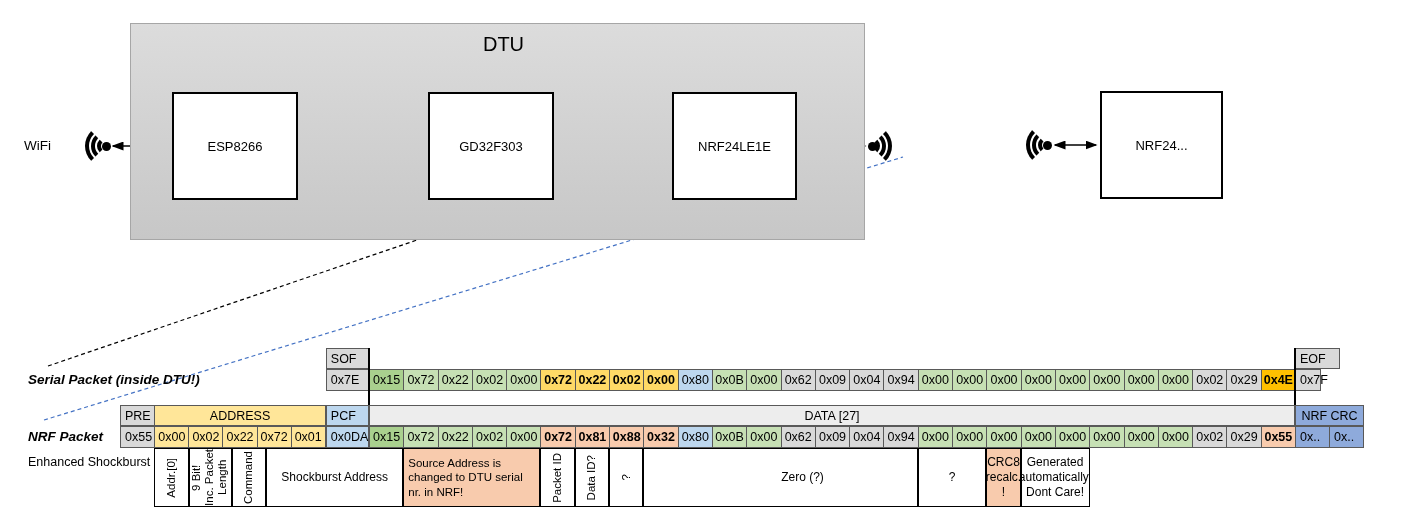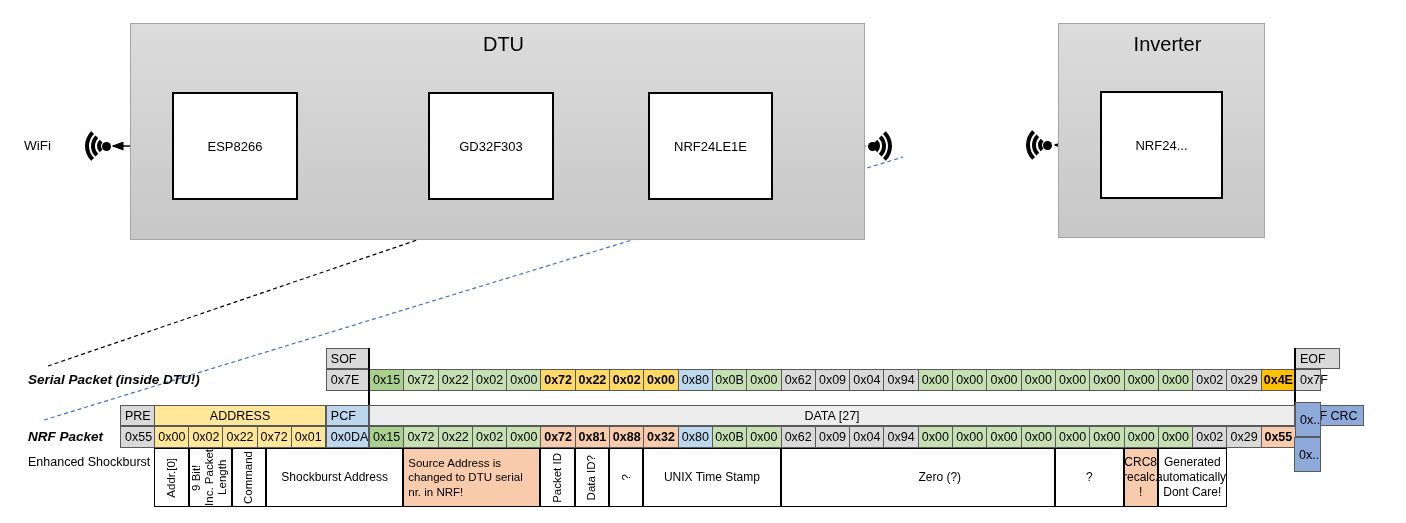--- a/index.html
+++ b/index.html
@@ -63,26 +63,23 @@
     <line x1="48" y1="366" x2="622" y2="170" stroke="#000" stroke-width="1.2" stroke-dasharray="4 3"></line>
     <line x1="44" y1="420" x2="903" y2="157" stroke="#4472C4" stroke-width="1.2" stroke-dasharray="4 3"></line>
   </svg>
 
   
   <div class="bigbox" style="left:130px;top:23px;width:735px;height:217px;">
     <div class="title">DTU</div>
   </div>
   <div class="chip" style="left:172px;top:92px;width:126px;height:108px;">ESP8266</div>
   <div class="chip" style="left:428px;top:92px;width:126px;height:108px;">GD32F303</div>
-  <div class="chip" style="left:648px;top:92px;width:125px;height:108px;">NRF24LE1E</div>
-
-  
-  <div class="bigbox" style="left:1058px;top:23px;width:207px;height:215px;">
-    <div class="title">Inverter</div>
-  </div>
+  <div class="chip" style="left:672px;top:92px;width:125px;height:108px;">NRF24LE1E</div>
+
+  
   <div class="chip" style="left:1100px;top:91px;width:123px;height:108px;">NRF24...</div>
 
   
   <div class="wifi-label" style="left:24px;top:138px;">WiFi</div>
 
   <span>
     <span class="wdot" style="left:101.5px;top:141.5px;"></span>
     <span class="warc l" style="left:97px;top:137px;width:18px;height:18px;"></span>
     <span class="warc l" style="left:91px;top:131px;width:30px;height:30px;"></span>
     <span class="warc l" style="left:85px;top:125px;width:42px;height:42px;"></span>
@@ -187,40 +184,39 @@
       <div class="bcell" style="flex: 0 0 35.3px; background: rgb(198, 224, 180);">0x00</div>
       <div class="bcell" style="flex: 0 0 35.3px; background: rgb(198, 224, 180);">0x00</div>
       <div class="bcell" style="flex: 0 0 35.3px; background: rgb(198, 224, 180);">0x00</div>
       <div class="bcell" style="flex: 0 0 35.3px; background: rgb(198, 224, 180);">0x00</div>
       <div class="bcell" style="flex: 0 0 35.3px; background: rgb(217, 217, 217);">0x02</div>
       <div class="bcell" style="flex: 0 0 35.3px; background: rgb(217, 217, 217);">0x29</div>
       <div class="bcell" style="flex: 0 0 35.3px; background: rgb(248, 203, 173); font-weight: bold;">0x55</div>
     </div>
 
   <div class="hcell center" style="left: 1295px; top: 405px; width: 69px; height: 21px; background: rgb(142, 170, 219);">NRF CRC</div>
-  <div class="byte-row" id="nrf-crc-values" style="left:1295px;top:402px;flex-direction:column;">
+  <div class="byte-row" id="nrf-crc-values" style="left:1295px;top:426px;">
       <div class="bcell" style="flex: 0 0 35px; background: rgb(142, 170, 219); justify-content: flex-start; padding-left: 4px;">0x..</div>
       <div class="bcell" style="flex: 0 0 35px; background: rgb(142, 170, 219); justify-content: flex-start; padding-left: 4px;">0x..</div>
     </div>
 
   
   <div class="ann-row" id="annotations-row" style="left:154.3px;top:448px;height:59px;">
       <div class="acell" style="flex: 0 0 34.3px;"><span class="vtext">Addr.[0]</span></div>
       <div class="acell" style="flex: 0 0 43.2px;"><span class="vtext">9 Bit!
 Inc. Packet
 Length</span></div>
       <div class="acell" style="flex: 0 0 34.3px;"><span class="vtext">Command</span></div>
       <div class="acell" style="flex: 0 0 137.2px;">Shockburst Address</div>
       <div class="acell left" style="flex: 0 0 137.2px; background: rgb(248, 203, 173);">Source Address is
 changed to DTU serial
 nr. in NRF!</div>
       <div class="acell" style="flex: 0 0 34.3px;"><span class="vtext">Packet ID</span></div>
       <div class="acell" style="flex: 0 0 34.3px;"><span class="vtext">Data ID?</span></div>
       <div class="acell" style="flex: 0 0 34.3px;"><span class="vtext">?</span></div>
-      <div class="acell" style="flex: 0 0 137.2px;">UNIX Time Stamp</div>
       <div class="acell" style="flex: 0 0 274.4px; padding-left: 44px;">Zero (?)</div>
       <div class="acell" style="flex: 0 0 68.6px;">?</div>
       <div class="acell" style="flex: 0 0 34.3px; background: rgb(248, 203, 173);">CRC8
 recalc.
 !</div>
       <div class="acell" style="flex: 0 0 68.9px;">Generated
 automatically.
 Dont Care!</div>
     </div>
 

